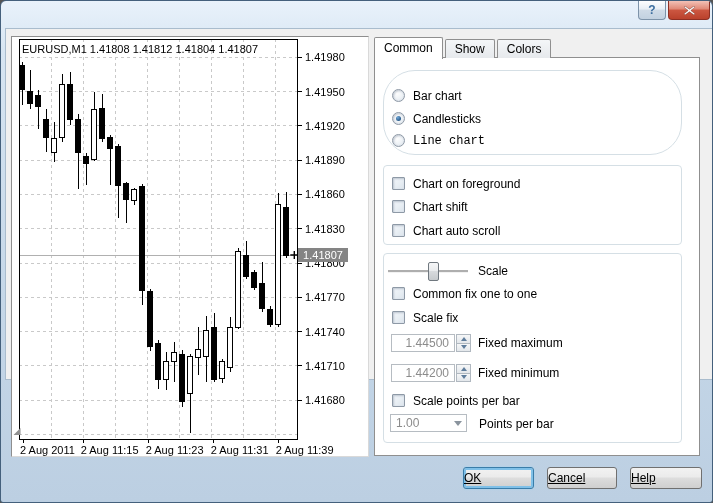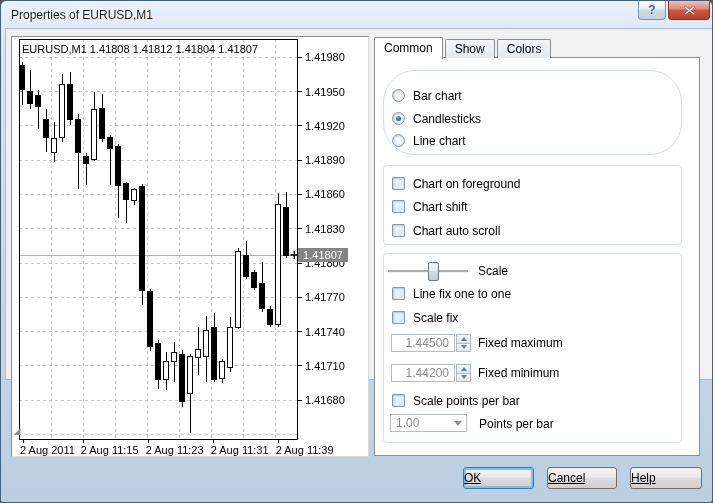--- a/index.html
+++ b/index.html
@@ -70,21 +70,20 @@
   .btn.default{border:1px solid #3a7ca8;box-shadow:0 0 0 2px #7fc0e8 inset,0 0 2px #9fd4f2;}
   .btn-ok{left:457px;width:71px;}
   .btn-cancel{left:541px;width:70px;}
   .btn-help{left:624px;width:72px;}
 </style>
 </head>
 <body>
 
 <div class="window">
   <div class="titlebar">
-    <div class="title-text">Properties of EURUSD,M1</div>
     <div class="cap-btn help-btn">
       <span>?</span>
     </div>
     <div class="cap-btn close-btn">
       <svg width="11" height="9" viewBox="0 0 11 9">
         <path d="M1 0 L5.5 3.2 L10 0 L11 1.2 L6.8 4.5 L11 7.8 L10 9 L5.5 5.8 L1 9 L0 7.8 L4.2 4.5 L0 1.2 Z" fill="#ffffff" stroke="#5e1b12" stroke-width="0.4"></path>
       </svg>
     </div>
   </div>
 
@@ -239,21 +238,21 @@
 
       <div class="groupbox gb1">
         <div class="row indent" style="top:15px;">
           <span class="radio"></span>
           <span class="ctl-label">Bar chart</span>
         </div>
         <div class="row indent" style="top:38px;">
           <span class="radio checked"></span>
           <span class="ctl-label">Candlesticks</span>
         </div>
-        <div class="row indent" style="top:60px;">
+        <div class="row indent" style="top:60px;font-family:Liberation Mono, monospace;">
           <span class="radio"></span>
           <span class="ctl-label">Line chart</span>
         </div>
       </div>
 
       <div class="groupbox gb2">
         <div class="row indent" style="top:8px;justify-content:space-between;">
           <span class="checkbox"></span>
           <span class="ctl-label">Chart on foreground</span>
         </div>
@@ -267,21 +266,21 @@
         </div>
       </div>
 
       <div class="groupbox gb3">
         <div class="slider-track"></div>
         <div class="slider-thumb"></div>
         <div class="scale-label">Scale</div>
 
         <div class="row indent" style="top:30px;">
           <span class="checkbox"></span>
-          <span class="ctl-label">Line fix one to one</span>
+          <span class="ctl-label">Common fix one to one</span>
         </div>
         <div class="row indent" style="top:54px;">
           <span class="checkbox"></span>
           <span class="ctl-label">Scale fix</span>
         </div>
 
         <div class="numrow" style="left:7px;top:80px;">
           <div class="numbox">1.44500</div>
           <div class="spinner">
             <div class="spin-cell">

